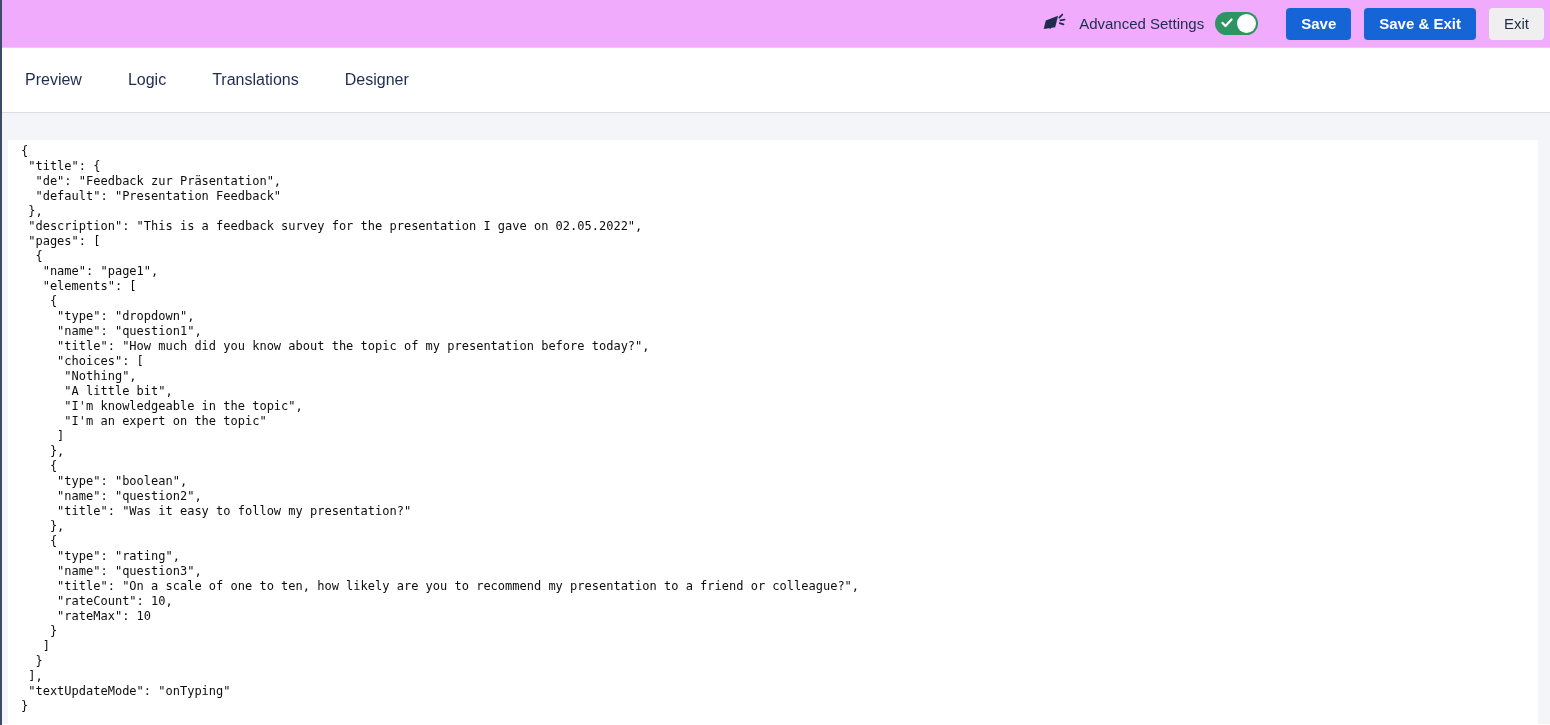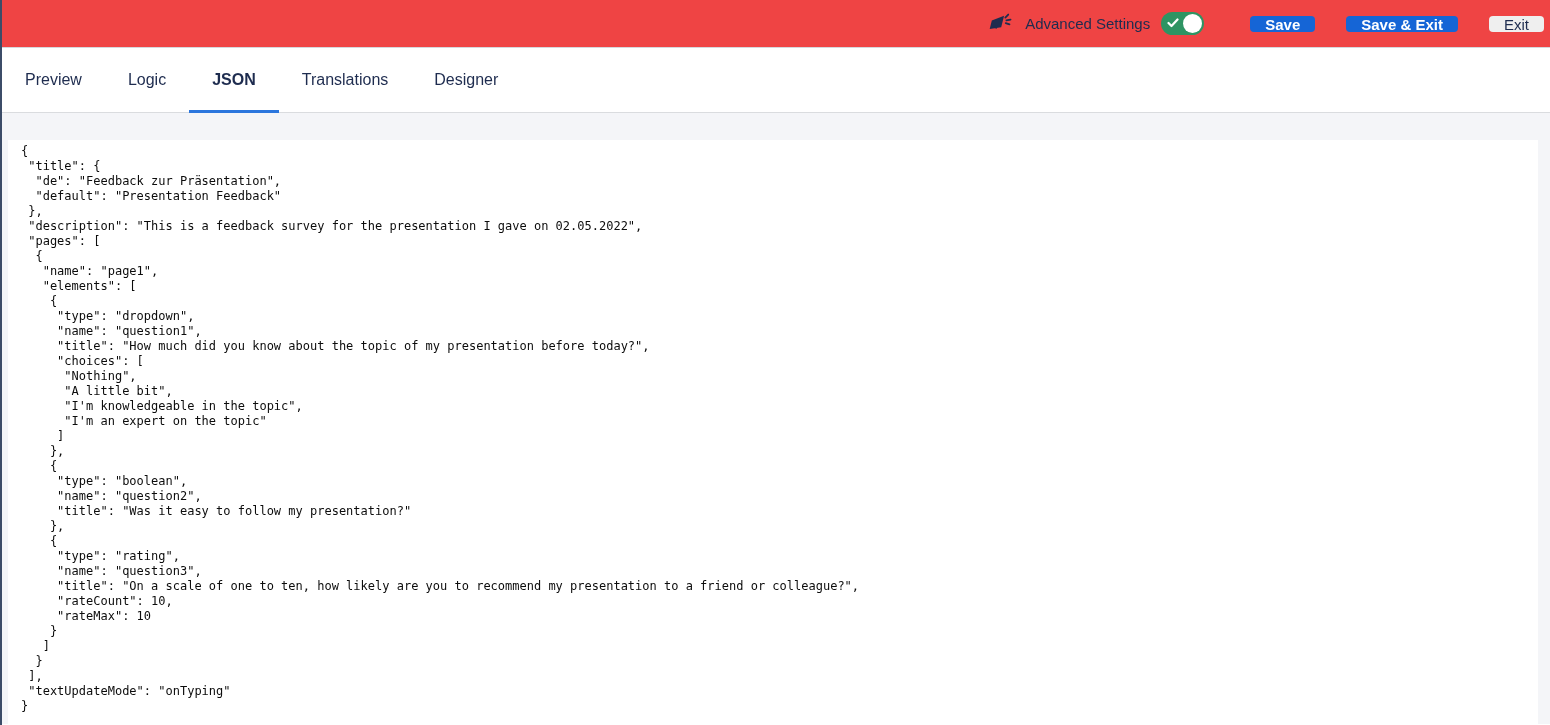--- a/index.html
+++ b/index.html
@@ -11,27 +11,26 @@
     position: relative;
   }
   .window-edge {
     position: absolute; left: 0; top: 0; bottom: 0;
     width: 2px; background: #3c4c68; z-index: 10;
   }
 
   
   .top-bar {
     height: 48px;
-    background: #ef4444;
+    background: #f0abfc;
     border-bottom: 1px solid #d5d8dc;
     display: flex;
     align-items: center;
     justify-content: flex-end;
     padding-right: 6px;
-    gap: 18px;
   }
   .adv-group {
     display: flex; align-items: center; gap: 11px;
     margin-right: 15px;
   }
   .megaphone { width: 25px; height: 25px; margin-right: 2px; }
   .adv-label {
     font-size: 15px; color: #1e2c4f;
   }
   .toggle {
@@ -42,21 +41,21 @@
     display: inline-flex; align-items: center;
     cursor: pointer;
   }
   .toggle .check { position: absolute; left: 6px; top: 5px; }
   .toggle .knob {
     position: absolute; right: 2px; top: 2px;
     width: 19px; height: 19px;
     background: #ffffff; border-radius: 50%;
   }
   .btn {
-    height: 16px;
+    height: 32px;
     border: none;
     border-radius: 4px;
     font-family: "Liberation Sans", sans-serif;
     font-size: 15px;
     font-weight: 600;
     padding: 0 15px;
     margin-left: 13px;
     cursor: pointer;
   }
   .btn-primary { background: #1565d6; color: #ffffff; }
@@ -130,21 +129,20 @@
     </span>
   </div>
   <button class="btn btn-primary">Save</button>
   <button class="btn btn-primary">Save &amp; Exit</button>
   <button class="btn btn-secondary">Exit</button>
 </div>
 
 <div class="tab-bar">
   <div class="tab">Preview</div>
   <div class="tab">Logic</div>
-  <div class="tab active">JSON</div>
   <div class="tab">Translations</div>
   <div class="tab">Designer</div>
 </div>
 
 <div class="content">
   <div class="code-panel">
     <pre>{
  "title": {
   "de": "Feedback zur Präsentation",
   "default": "Presentation Feedback"

